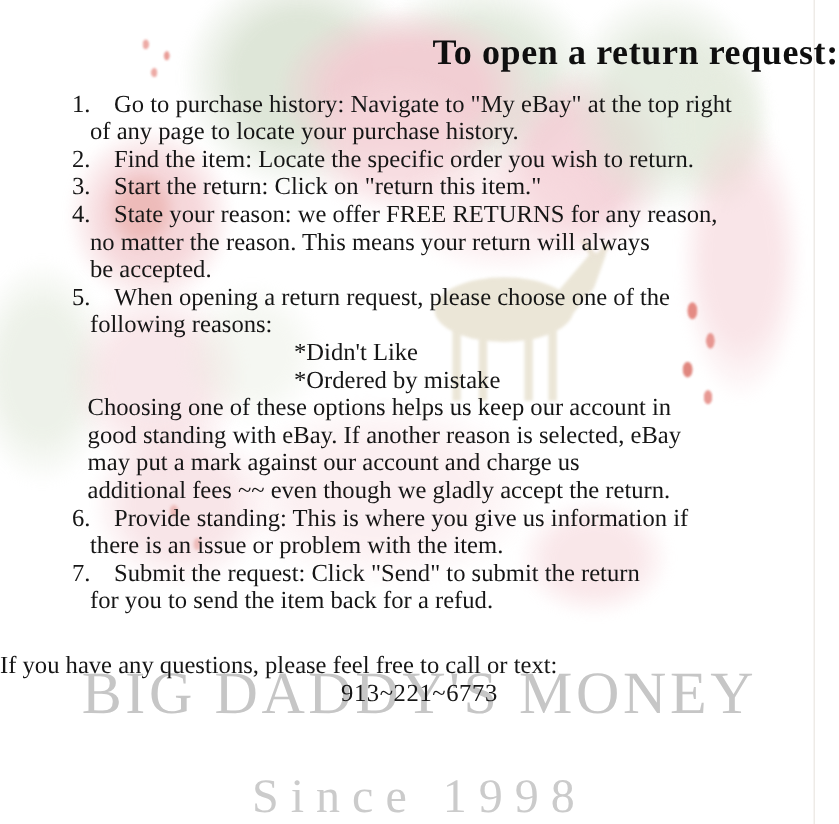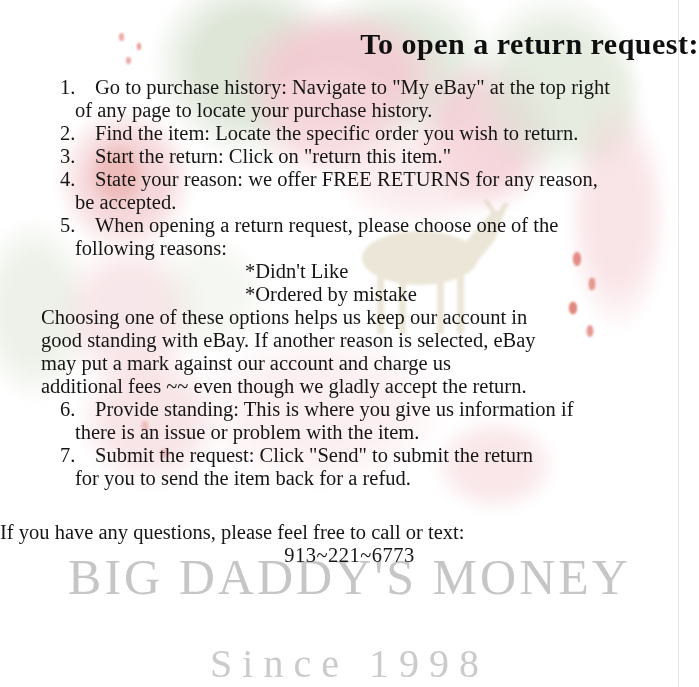--- a/index.html
+++ b/index.html
@@ -64,21 +64,21 @@
 
   
   .content{position:absolute;inset:0;z-index:2;font-size:20.5px;line-height:23px;}
   .title{margin-top:27px;text-align:right;font-size:30px;line-height:34px;font-weight:700;color:#0f0f0f;letter-spacing:.5px;}
   .list{margin-top:15px;}
   .step{position:relative;padding-left:95px;}
   .step .num{position:absolute;left:60px;top:0;}
   .sline{white-space:nowrap;}
   .sline.cont{margin-left:-20px;}
   .reason{margin-left:245px;white-space:nowrap;}
-  .note-line{margin-left:41px;white-space:nowrap;}
+  .note-line{margin-left:73px;white-space:nowrap;}
   .contact{margin-top:31px;text-align:left;}
   .phone{text-align:center;letter-spacing:.5px;}
 </style>
 </head>
 <body>
 
 <div class="canvas">
 
   <div class="bg">
     <div class="blob b1"></div>
@@ -136,20 +136,21 @@
       </div>
 
       <div class="step">
         <span class="num">3.</span>
         <div class="sline">Start the return: Click on "return this item."</div>
       </div>
 
       <div class="step">
         <span class="num">4.</span>
         <div class="sline">State your reason: we offer FREE RETURNS for any reason,</div>
+        <div class="sline cont">no matter the reason. This means your return will always</div>
         <div class="sline cont">be accepted.</div>
       </div>
 
       <div class="step">
         <span class="num">5.</span>
         <div class="sline">When opening a return request, please choose one of the</div>
         <div class="sline cont">following reasons:</div>
       </div>
 
       <div class="reason">*Didn't Like</div>

